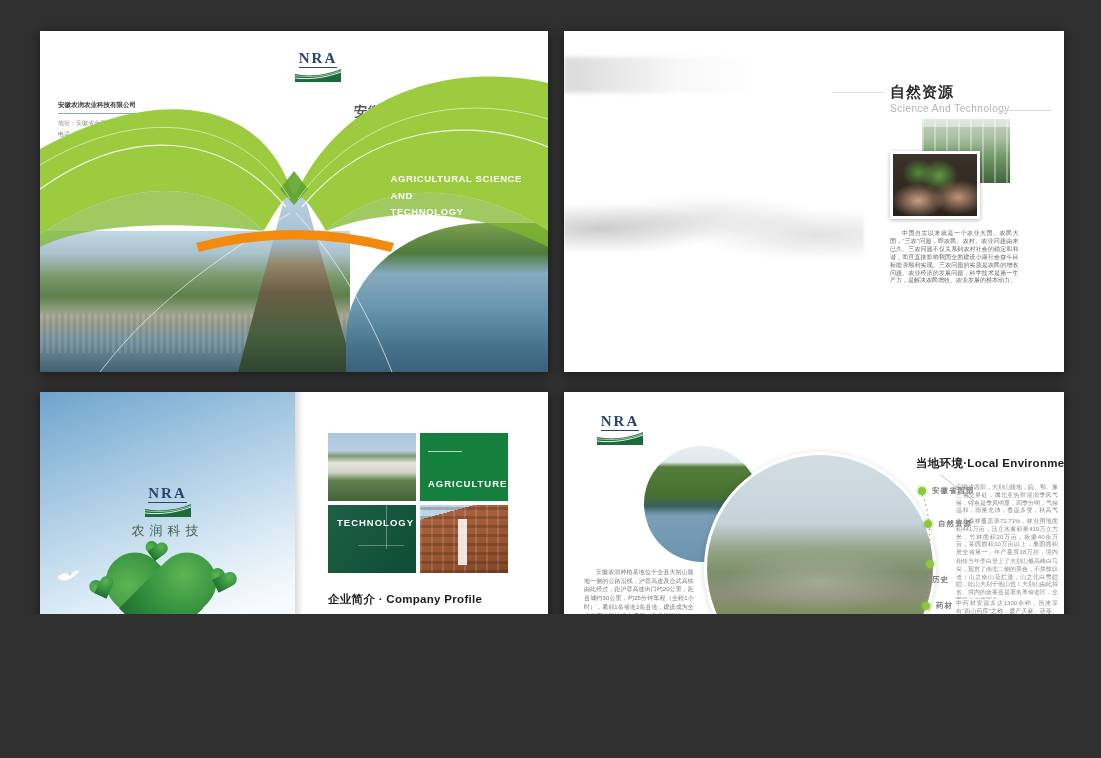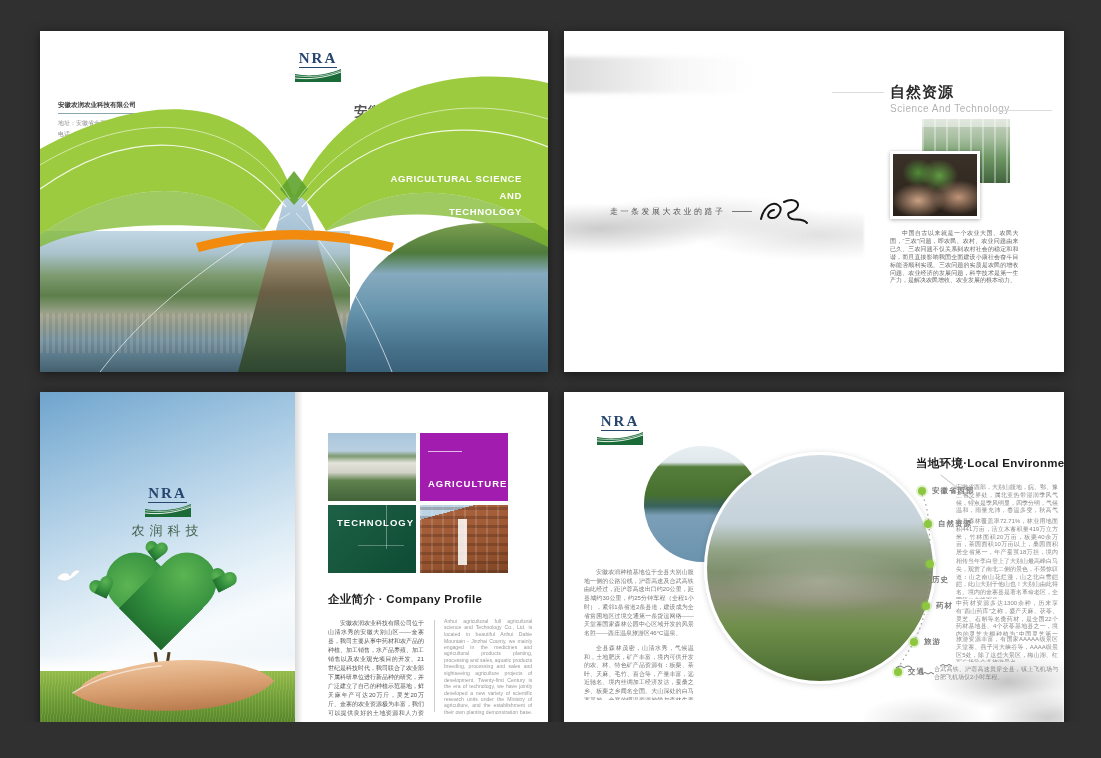--- a/index.html
+++ b/index.html
@@ -1,33 +1,33 @@
 <!DOCTYPE html>
 <html><head>
 <meta charset="utf-8">
 <style>
   html,body{margin:0;padding:0;}
   body{background:#303030;font-family:"Liberation Sans","DejaVu Sans",sans-serif;}
-  .stage{position:relative;width:1101px;height:722px;background:#303030;overflow:hidden;}
+  .stage{position:relative;width:1101px;height:614px;background:#303030;overflow:hidden;}
   .panel{position:absolute;background:#fff;overflow:hidden;box-shadow:0 2px 10px rgba(0,0,0,.5);}
   .p{position:absolute;}
   
   .nra{width:60px;text-align:center;}
   .nra .nra-text{font-family:"Liberation Serif","DejaVu Serif",serif;font-weight:bold;font-size:15px;letter-spacing:2px;color:#27456E;display:inline-block;border-bottom:1.5px solid #27456E;padding-bottom:1px;line-height:1;}
   .nra svg{display:block;margin:1px auto 0;}
   .nra .nra-sub{font-size:13px;letter-spacing:5px;color:#44604d;margin-top:5px;white-space:nowrap;}
   
   #tl{left:40px;top:31px;width:508px;height:341px;}
   .tl-company{right:24px;top:72px;width:172px;text-align:center;}
   .tl-company .cn{font-size:13.5px;font-weight:bold;color:#555;letter-spacing:.5px;white-space:nowrap;}
   .tl-company .en{font-size:6.8px;color:#8a8a8a;margin-top:2px;white-space:nowrap;}
   .tl-contact{left:0;top:70px;width:158px;padding-left:18px;box-sizing:border-box;}
   .tl-contact .t{font-size:6.5px;font-weight:bold;color:#3d3d3d;border-bottom:1px solid #8aa7b0;padding-bottom:3px;margin-bottom:4px;}
   .tl-contact .l{font-size:6px;color:#8d8d8d;line-height:1.8;white-space:nowrap;}
-  .tl-tagline{right:26px;top:140px;text-align:right;color:#fff;font-weight:bold;font-size:9.5px;line-height:1.75;letter-spacing:.6px;z-index:6;}
+  .tl-tagline{right:26px;top:140px;color:#fff;font-weight:bold;font-size:9.5px;line-height:1.75;letter-spacing:.6px;z-index:6;}
   .ph{position:absolute;}
   
   #tr{left:564px;top:31px;width:500px;height:341px;}
   .tr-wisp{left:0;top:26px;width:190px;height:36px;background:linear-gradient(90deg,rgba(150,150,150,.35),rgba(190,190,190,.12) 60%,transparent);filter:blur(2px);}
   .tr-title{left:326px;top:52px;font-size:15px;font-weight:bold;color:#2b2b2b;letter-spacing:1px;}
   .tr-sub{left:326px;top:72px;font-size:10px;color:#b3b3b3;letter-spacing:.5px;}
   .tr-linel{left:268px;top:61px;width:52px;border-top:1px solid #dcdcdc;}
   .tr-liner{left:434px;top:79px;width:54px;border-top:1px solid #dcdcdc;}
   .tr-ink{left:0;top:148px;width:300px;height:80px;background:
     radial-gradient(ellipse 60% 45% at 12% 62%,rgba(120,120,120,.38),transparent 70%),
@@ -126,30 +126,20 @@
     </div>
   </div>
 
   <div id="tr" class="panel">
     <div class="p tr-wisp"></div>
     <div class="p tr-linel"></div>
     <div class="p tr-title">自然资源</div>
     <div class="p tr-sub">Science And Technology</div>
     <div class="p tr-liner"></div>
     <div class="p tr-ink"></div>
-    <div class="p tr-quote">
-      <span class="q">走一条发展大农业的路子</span>
-      <span class="dash"></span>
-      <svg width="52" height="32" viewBox="0 0 52 32">
-        <g stroke="#161616" stroke-width="2" fill="none" stroke-linecap="round">
-          <path d="M3,24 C6,12 14,6 20,10 C26,14 20,24 13,23 C8,22 10,16 16,15"></path>
-          <path d="M26,7 C36,2 44,8 38,14 C33,19 28,16 31,22 C34,27 44,22 49,28"></path>
-        </g>
-      </svg>
-    </div>
     <div class="ph" style="left:358px;top:88px;width:88px;height:64px;background:linear-gradient(180deg,#c9d4c4 0%,#a7bfa0 30%,#6f9866 60%,#40633c 100%);">
       <div style="position:absolute;inset:0;background:repeating-linear-gradient(90deg,rgba(255,255,255,.35) 0 2px,transparent 2px 12px),linear-gradient(180deg,rgba(255,255,255,.45) 0 8px,transparent 8px);"></div>
     </div>
     <div class="ph" style="left:326px;top:120px;width:84px;height:62px;border:3px solid #fff;box-shadow:0 1px 4px rgba(0,0,0,.3);background:
          radial-gradient(ellipse 45% 40% at 30% 75%,#caa184,rgba(202,161,132,0) 70%),
          radial-gradient(ellipse 45% 40% at 78% 70%,#bf9478,rgba(191,148,120,0) 70%),
          radial-gradient(ellipse 30% 35% at 55% 35%,#5f9c42,rgba(95,156,66,0) 75%),
          radial-gradient(ellipse 25% 30% at 30% 30%,#4f8c38,rgba(79,140,56,0) 75%),
          linear-gradient(180deg,#3a3128 0%,#2a211a 100%);"></div>
     <div class="p clipbox" style="left:326px;top:198px;width:128px;height:68px;">
@@ -192,21 +182,21 @@
         </defs>
         <ellipse cx="40" cy="32" rx="28" ry="10" fill="url(#g-skin)" transform="rotate(-16 40 32)"></ellipse>
         <path d="M6,40 C32,22 72,12 122,15 C162,17 197,28 208,42 C192,58 152,67 112,65 C62,63 22,54 6,40 Z" fill="url(#g-skin)"></path>
         <path d="M6,40 C32,26 62,20 97,19" stroke="rgba(255,255,255,.55)" stroke-width="1.4" fill="none"></path>
       </svg>
     </div>
     <div class="p fold" style="left:255px;"></div>
 
     <div class="p bl-grid">
       <div class="cell" style="left:0;top:0;background:linear-gradient(180deg,#a9c6dd 0%,#b9cfe0 26%,#7f9a72 34%,#e3e3da 44%,#d2d2c8 58%,#5f824d 70%,#43633a 100%);"></div>
-      <div class="cell" style="left:92px;top:0;background:#a21caf;">
+      <div class="cell" style="left:92px;top:0;background:#15803d;">
         <div style="position:absolute;left:8px;top:18px;width:34px;border-top:1px solid rgba(255,255,255,.7);"></div>
         <div class="lbl" style="left:8px;bottom:12px;">AGRICULTURE</div>
       </div>
       <div class="cell" style="left:0;top:72px;background:linear-gradient(135deg,#1d6146,#0e4c34);">
         <div class="lbl" style="left:9px;top:12px;">TECHNOLOGY</div>
         <div style="position:absolute;left:58px;top:0;height:44px;border-left:1px solid rgba(255,255,255,.35);"></div>
         <div style="position:absolute;left:30px;top:40px;width:46px;border-top:1px solid rgba(255,255,255,.3);"></div>
       </div>
       <div class="cell" style="left:92px;top:72px;background:repeating-linear-gradient(0deg,rgba(40,20,10,.22) 0 3px,transparent 3px 9px),repeating-linear-gradient(90deg,rgba(255,255,255,.14) 0 2px,transparent 2px 11px),linear-gradient(165deg,#bcd3e4 0%,#bcd3e4 16%,#a8613d 16%,#96532f 70%,#7e4526 100%);">
         <div style="position:absolute;left:38px;top:14px;width:9px;height:46px;background:rgba(255,255,255,.85);"></div>

